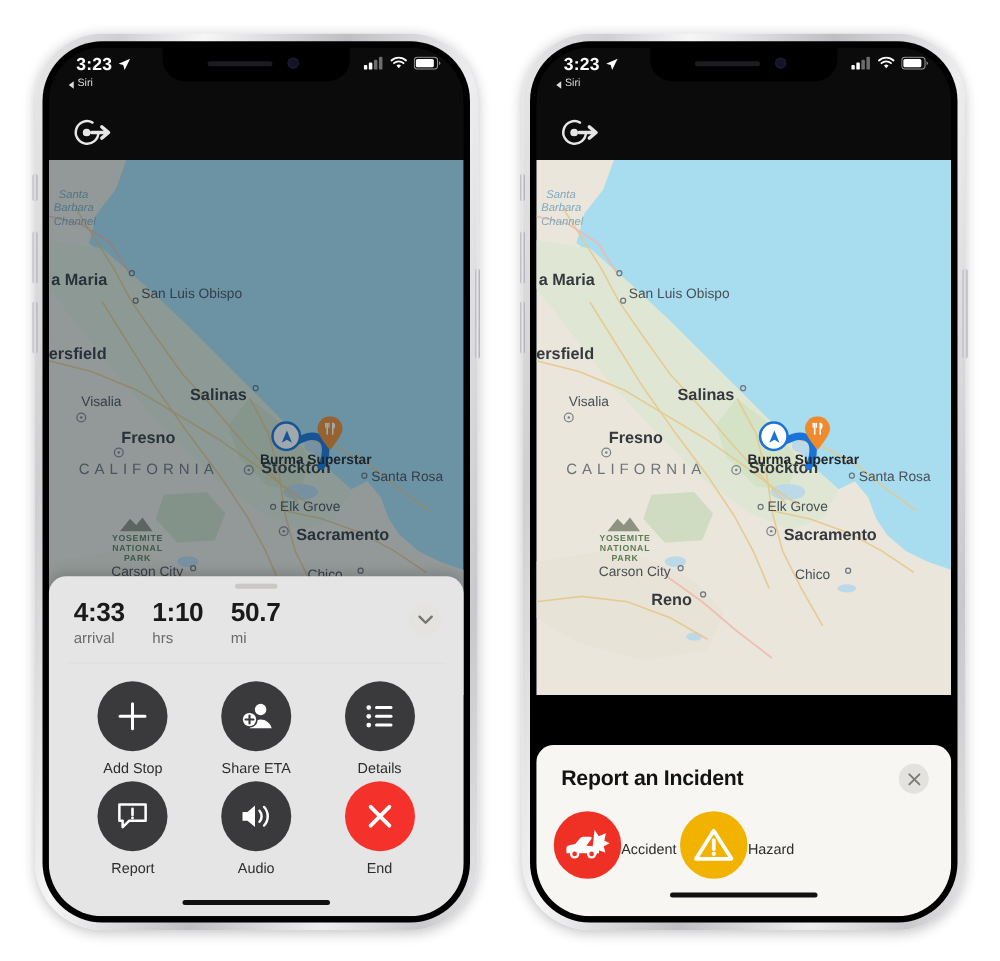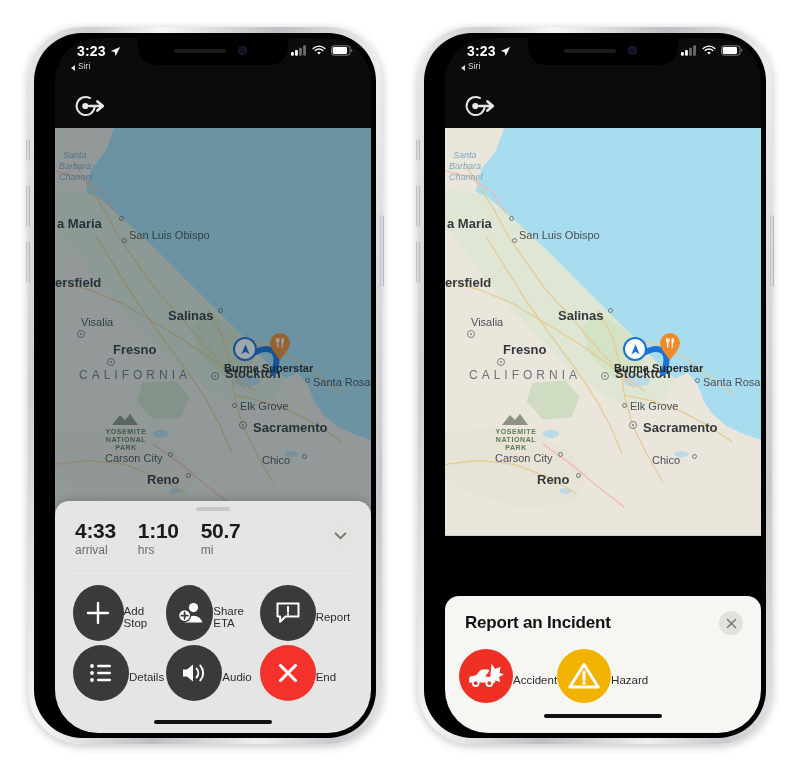--- a/index.html
+++ b/index.html
@@ -36,21 +36,20 @@
     left: 6px; right: 6px; top: 6px; bottom: 6px;
     border-radius: 48px;
     background: #000;
   }
   .screen {
     position: absolute;
     left: 11px; right: 11px; top: 11px; bottom: 11px;
     border-radius: 43px;
     overflow: hidden;
     background: #000;
-    margin-left: 16px;
   }
 
   
   .btn-side {
     position: absolute;
     background: linear-gradient(90deg,#b6b6ba,#e7e7ea,#a9a9ae);
     border-radius: 2px;
   }
   .btn-silent { left: -2px; top: 112px;  width: 4px; height: 22px; }
   .btn-volup  { left: -2px; top: 158px;  width: 4px; height: 42px; }
@@ -201,21 +200,21 @@
     margin: 0 14px;
   }
 
   .action-grid {
     display: grid;
     grid-template-columns: repeat(3, 1fr);
     row-gap: 4px;
     padding: 14px 18px 10px;
   }
   .action-cell {
-    display: flex; flex-direction: row; align-items: center;
+    display: flex; flex-direction: column; align-items: center;
     cursor: pointer;
   }
   .action-circle {
     width: 56px; height: 56px; border-radius: 50%;
     background: #3a3a3c;
     display: flex; align-items: center; justify-content: center;
   }
   .action-circle.danger { background: #f5312b; }
   .action-label {
     margin-top: 8px;
@@ -459,41 +458,41 @@
                   <circle cx="9.6" cy="17.6" r="6.6" fill="#3a3a3c"></circle>
                   <circle cx="9.6" cy="17.6" r="5.3" fill="#fff"></circle>
                   <path d="M9.6 14.4 V20.8 M6.4 17.6 H12.8" stroke="#3a3a3c" stroke-width="1.7" stroke-linecap="round"></path>
                 </svg>
               </div>
               <div class="action-label">Share ETA</div>
             </div>
 
             <div class="action-cell">
               <div class="action-circle">
-                <svg width="30" height="28" viewBox="0 0 30 28">
-                  <path d="M4.5 4.5 h21 v13 h-13 l-5.4 5.2 v-5.2 h-2.6 Z" fill="none" stroke="#fff" stroke-width="2" stroke-linejoin="round"></path>
-                  <path d="M15 8 V13" stroke="#fff" stroke-width="2.1" stroke-linecap="round"></path>
-                  <circle cx="15" cy="15.4" r="1.15" fill="#fff"></circle>
-                </svg>
-              </div>
-              <div class="action-label">Report</div>
-            </div>
-
-            <div class="action-cell">
-              <div class="action-circle">
                 <svg width="28" height="24" viewBox="0 0 28 24">
                   <circle cx="5" cy="5" r="1.9" fill="#fff"></circle>
                   <circle cx="5" cy="12" r="1.9" fill="#fff"></circle>
                   <circle cx="5" cy="19" r="1.9" fill="#fff"></circle>
                   <rect x="10" y="3.8" width="14" height="2.4" rx="1.2" fill="#fff"></rect>
                   <rect x="10" y="10.8" width="14" height="2.4" rx="1.2" fill="#fff"></rect>
                   <rect x="10" y="17.8" width="14" height="2.4" rx="1.2" fill="#fff"></rect>
                 </svg>
               </div>
               <div class="action-label">Details</div>
+            </div>
+
+            <div class="action-cell">
+              <div class="action-circle">
+                <svg width="30" height="28" viewBox="0 0 30 28">
+                  <path d="M4.5 4.5 h21 v13 h-13 l-5.4 5.2 v-5.2 h-2.6 Z" fill="none" stroke="#fff" stroke-width="2" stroke-linejoin="round"></path>
+                  <path d="M15 8 V13" stroke="#fff" stroke-width="2.1" stroke-linecap="round"></path>
+                  <circle cx="15" cy="15.4" r="1.15" fill="#fff"></circle>
+                </svg>
+              </div>
+              <div class="action-label">Report</div>
             </div>
 
             <div class="action-cell">
               <div class="action-circle">
                 <svg width="30" height="26" viewBox="0 0 30 26">
                   <path d="M4 9.5 h4 L14 4.4 v17.2 L8 16.5 H4 Z" fill="#fff"></path>
                   <path d="M17.6 8.6 a6.6 6.6 0 0 1 0 8.8" stroke="#fff" stroke-width="2" fill="none" stroke-linecap="round"></path>
                   <path d="M21.3 5.6 a11 11 0 0 1 0 14.8" stroke="#fff" stroke-width="2" fill="none" stroke-linecap="round"></path>
                 </svg>
               </div>

